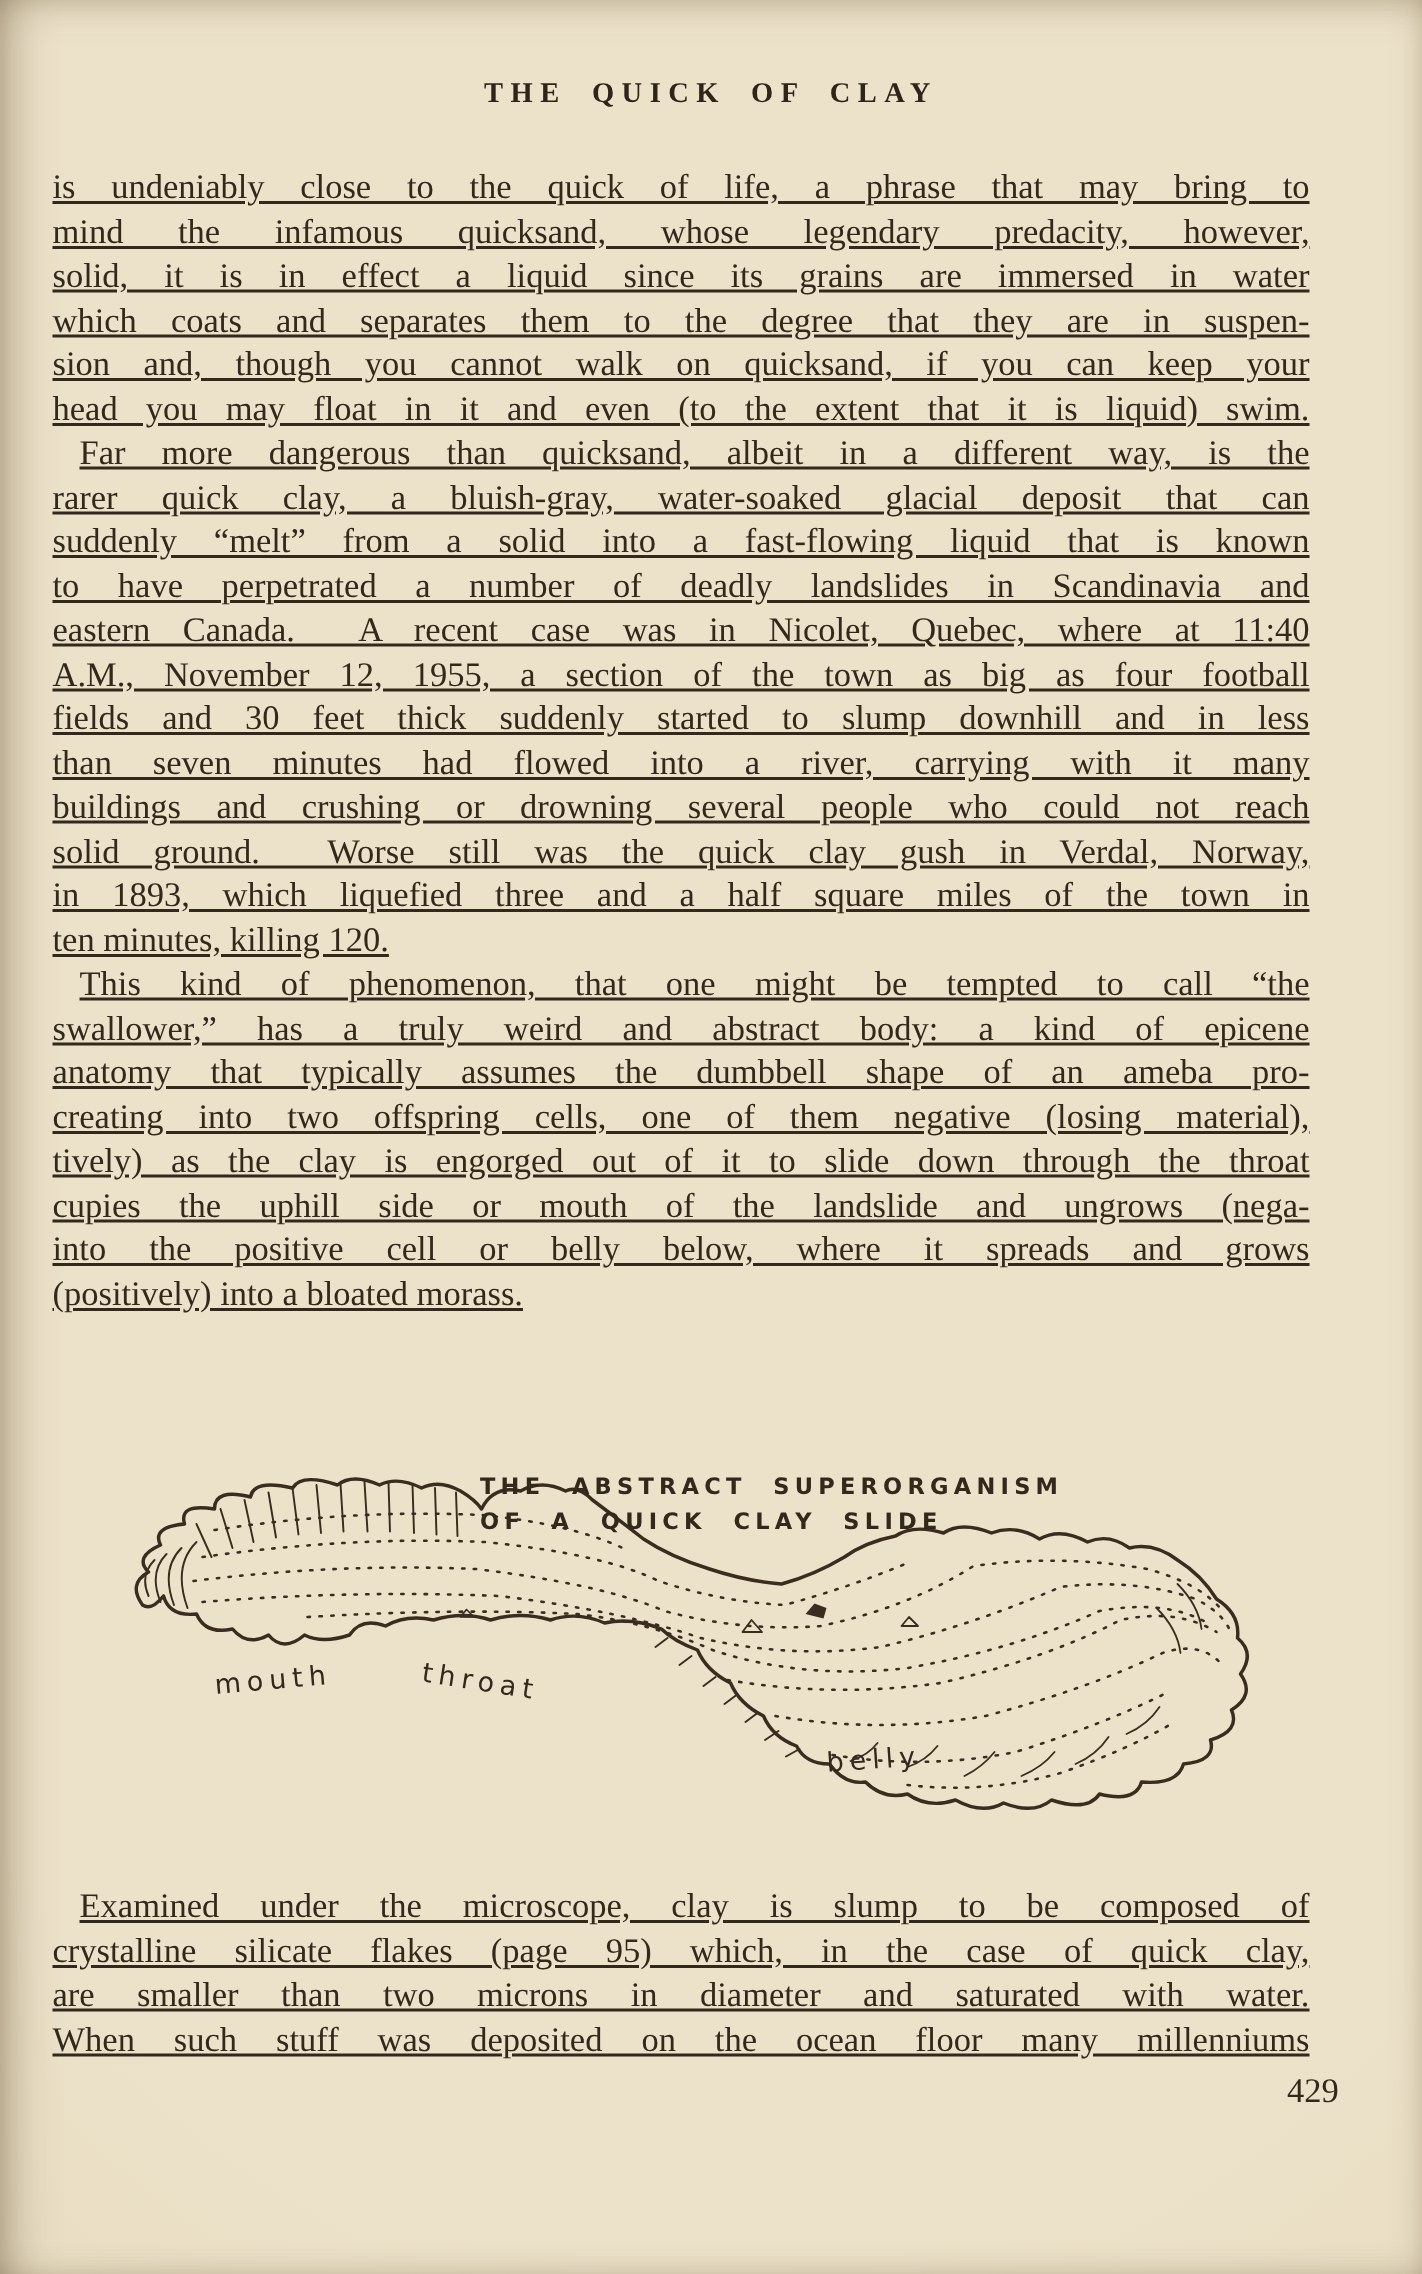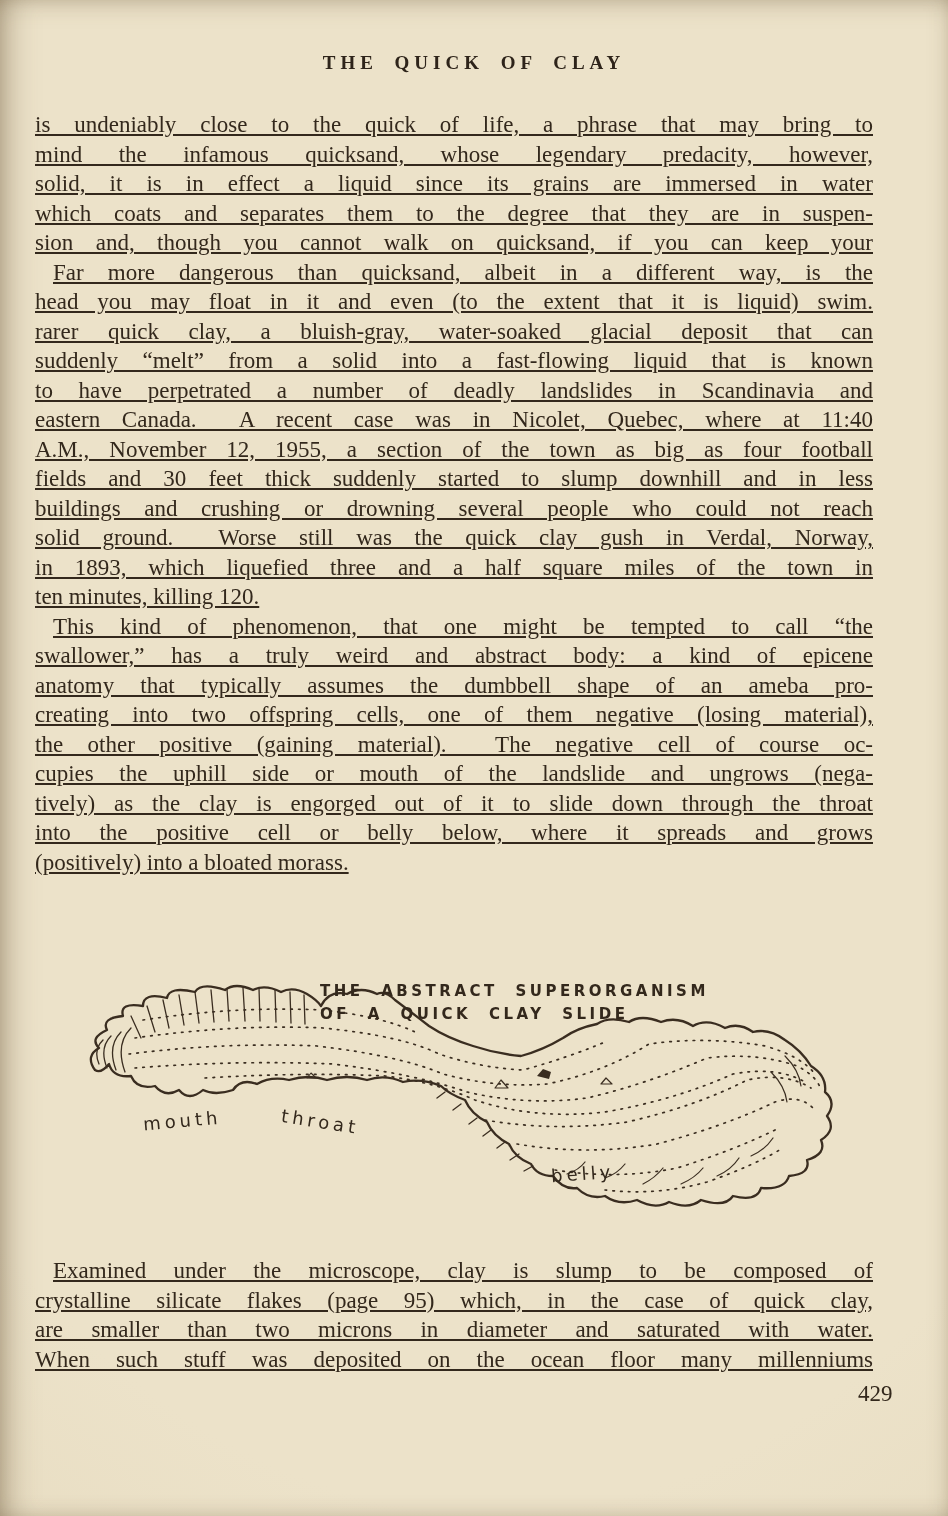--- a/index.html
+++ b/index.html
@@ -76,39 +76,39 @@
 <div class="page">
 
   <div class="running-head">THE QUICK OF CLAY</div>
 
   <div class="text-block text-block-1">
       <div class="line">is undeniably close to the quick of life, a phrase that may bring to</div>
       <div class="line">mind the infamous quicksand, whose legendary predacity, however,</div>
       <div class="line">solid, it is in effect a liquid since its grains are immersed in water</div>
       <div class="line">which coats and separates them to the degree that they are in suspen-</div>
       <div class="line">sion and, though you cannot walk on quicksand, if you can keep your</div>
+      <div class="line">head you may float in it and even (to the extent that it is liquid) swim.</div>
       <div class="line indent">Far more dangerous than quicksand, albeit in a different way, is the</div>
-      <div class="line">head you may float in it and even (to the extent that it is liquid) swim.</div>
       <div class="line">rarer quick clay, a bluish-gray, water-soaked glacial deposit that can</div>
       <div class="line">suddenly “melt” from a solid into a fast-flowing liquid that is known</div>
       <div class="line">to have perpetrated a number of deadly landslides in Scandinavia and</div>
       <div class="line">eastern Canada.&nbsp; A recent case was in Nicolet, Quebec, where at 11:40</div>
       <div class="line">A.M., November 12, 1955, a section of the town as big as four football</div>
       <div class="line">fields and 30 feet thick suddenly started to slump downhill and in less</div>
+      <div class="line">than seven minutes had flowed into a river, carrying with it many</div>
       <div class="line">buildings and crushing or drowning several people who could not reach</div>
       <div class="line">solid ground.&nbsp; Worse still was the quick clay gush in Verdal, Norway,</div>
       <div class="line">in 1893, which liquefied three and a half square miles of the town in</div>
       <div class="line last">ten minutes, killing 120.</div>
       <div class="line indent">This kind of phenomenon, that one might be tempted to call “the</div>
       <div class="line">swallower,” has a truly weird and abstract body: a kind of epicene</div>
       <div class="line">anatomy that typically assumes the dumbbell shape of an ameba pro-</div>
       <div class="line">creating into two offspring cells, one of them negative (losing material),</div>
-      <div class="line">the other positive (gaining material).&nbsp; The negative cell of course oc-</div>
+      <div class="line">tively) as the clay is engorged out of it to slide down through the throat</div>
       <div class="line">cupies the uphill side or mouth of the landslide and ungrows (nega-</div>
-      <div class="line">tively) as the clay is engorged out of it to slide down through the throat</div>
       <div class="line">into the positive cell or belly below, where it spreads and grows</div>
       <div class="line last">(positively) into a bloated morass.</div>
     </div>
 
   <div class="figure">
     <svg width="752" height="252" viewBox="0 0 752 252" fill="none" stroke-linecap="round" stroke-linejoin="round">
 
       <path d="M10,92 Q0,78 14,70 Q4,60 22,52 Q16,40 38,38 Q34,24 58,28 Q58,14 82,20
            Q84,8 110,14 Q116,4 140,12 Q150,4 168,12 Q180,6 196,14 Q208,8 222,16
            Q232,22 236,28 Q244,12 262,16 Q276,8 292,16 Q300,12 310,22

